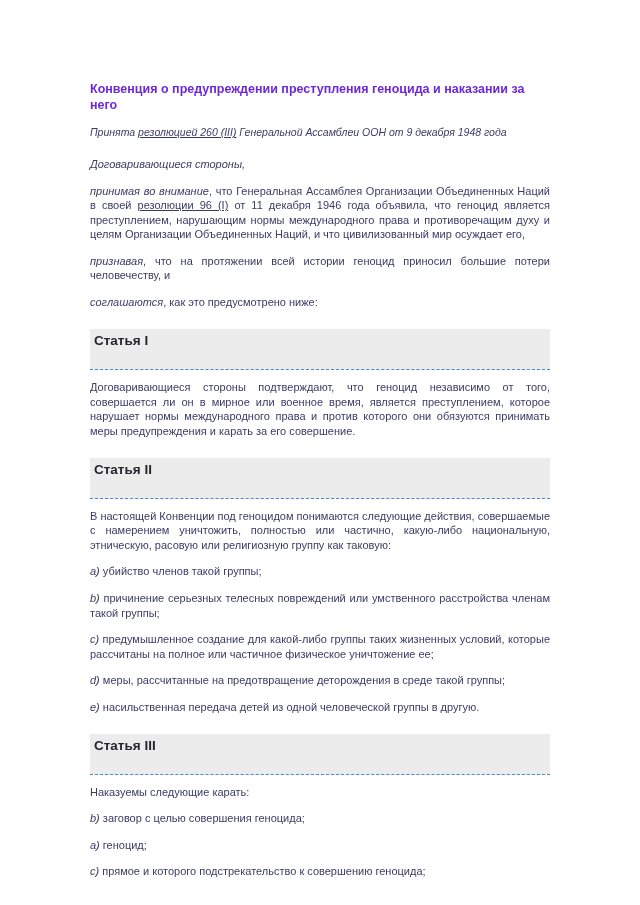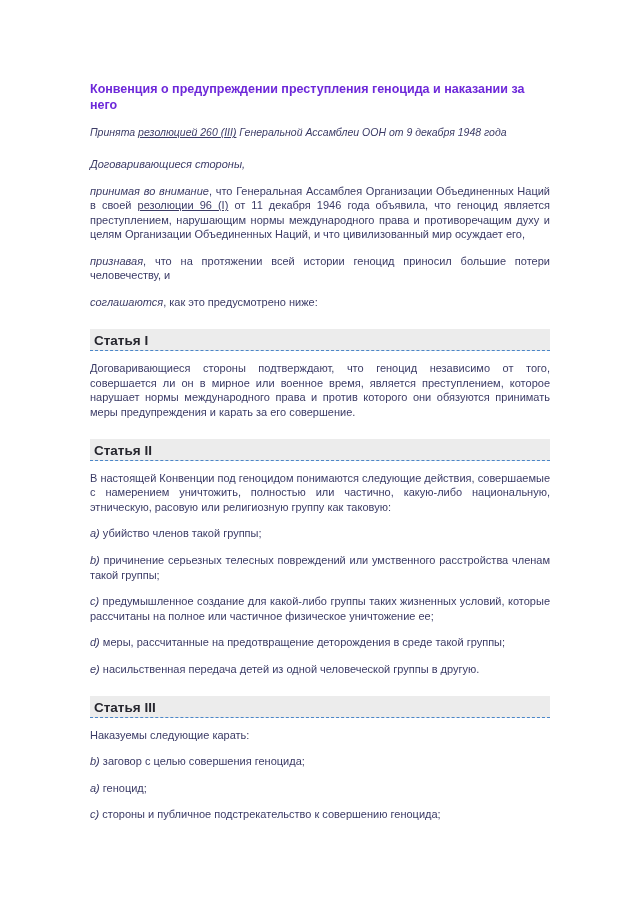--- a/index.html
+++ b/index.html
@@ -34,21 +34,21 @@
     cursor: pointer;
   }
   p.para {
     text-align: justify;
     margin-bottom: 12px;
   }
   .lead { font-style: italic; }
   .article-bar {
     background: #ececec;
     border-bottom: 1px dashed #4a86c8;
-    padding: 3px 4px 0 4px;
+    padding: 3px 4px 19px 4px;
     font-size: 13.5px;
     font-weight: bold;
     color: #26262e;
     margin: 20px 0 10px 0;
   }
   .item-label { font-style: italic; }
 </style>
 </head>
 <body>
 
@@ -86,15 +86,15 @@
   <p class="para"><span class="item-label">e)</span><span> насильственная передача детей из одной человеческой группы в другую.</span></p>
 
   <div class="article-bar">Статья III</div>
 
   <p class="para">Наказуемы следующие карать:</p>
 
   <p class="para"><span class="item-label">b)</span><span> заговор с целью совершения геноцида;</span></p>
 
   <p class="para"><span class="item-label">a)</span><span> геноцид;</span></p>
 
-  <p class="para"><span class="item-label">c)</span><span> стороны и публичное подстрекательство к совершению геноцида;</span></p>
+  <p class="para"><span class="item-label">c)</span><span> прямое и которого подстрекательство к совершению геноцида;</span></p>
 
 </div>
 
 </body></html>

